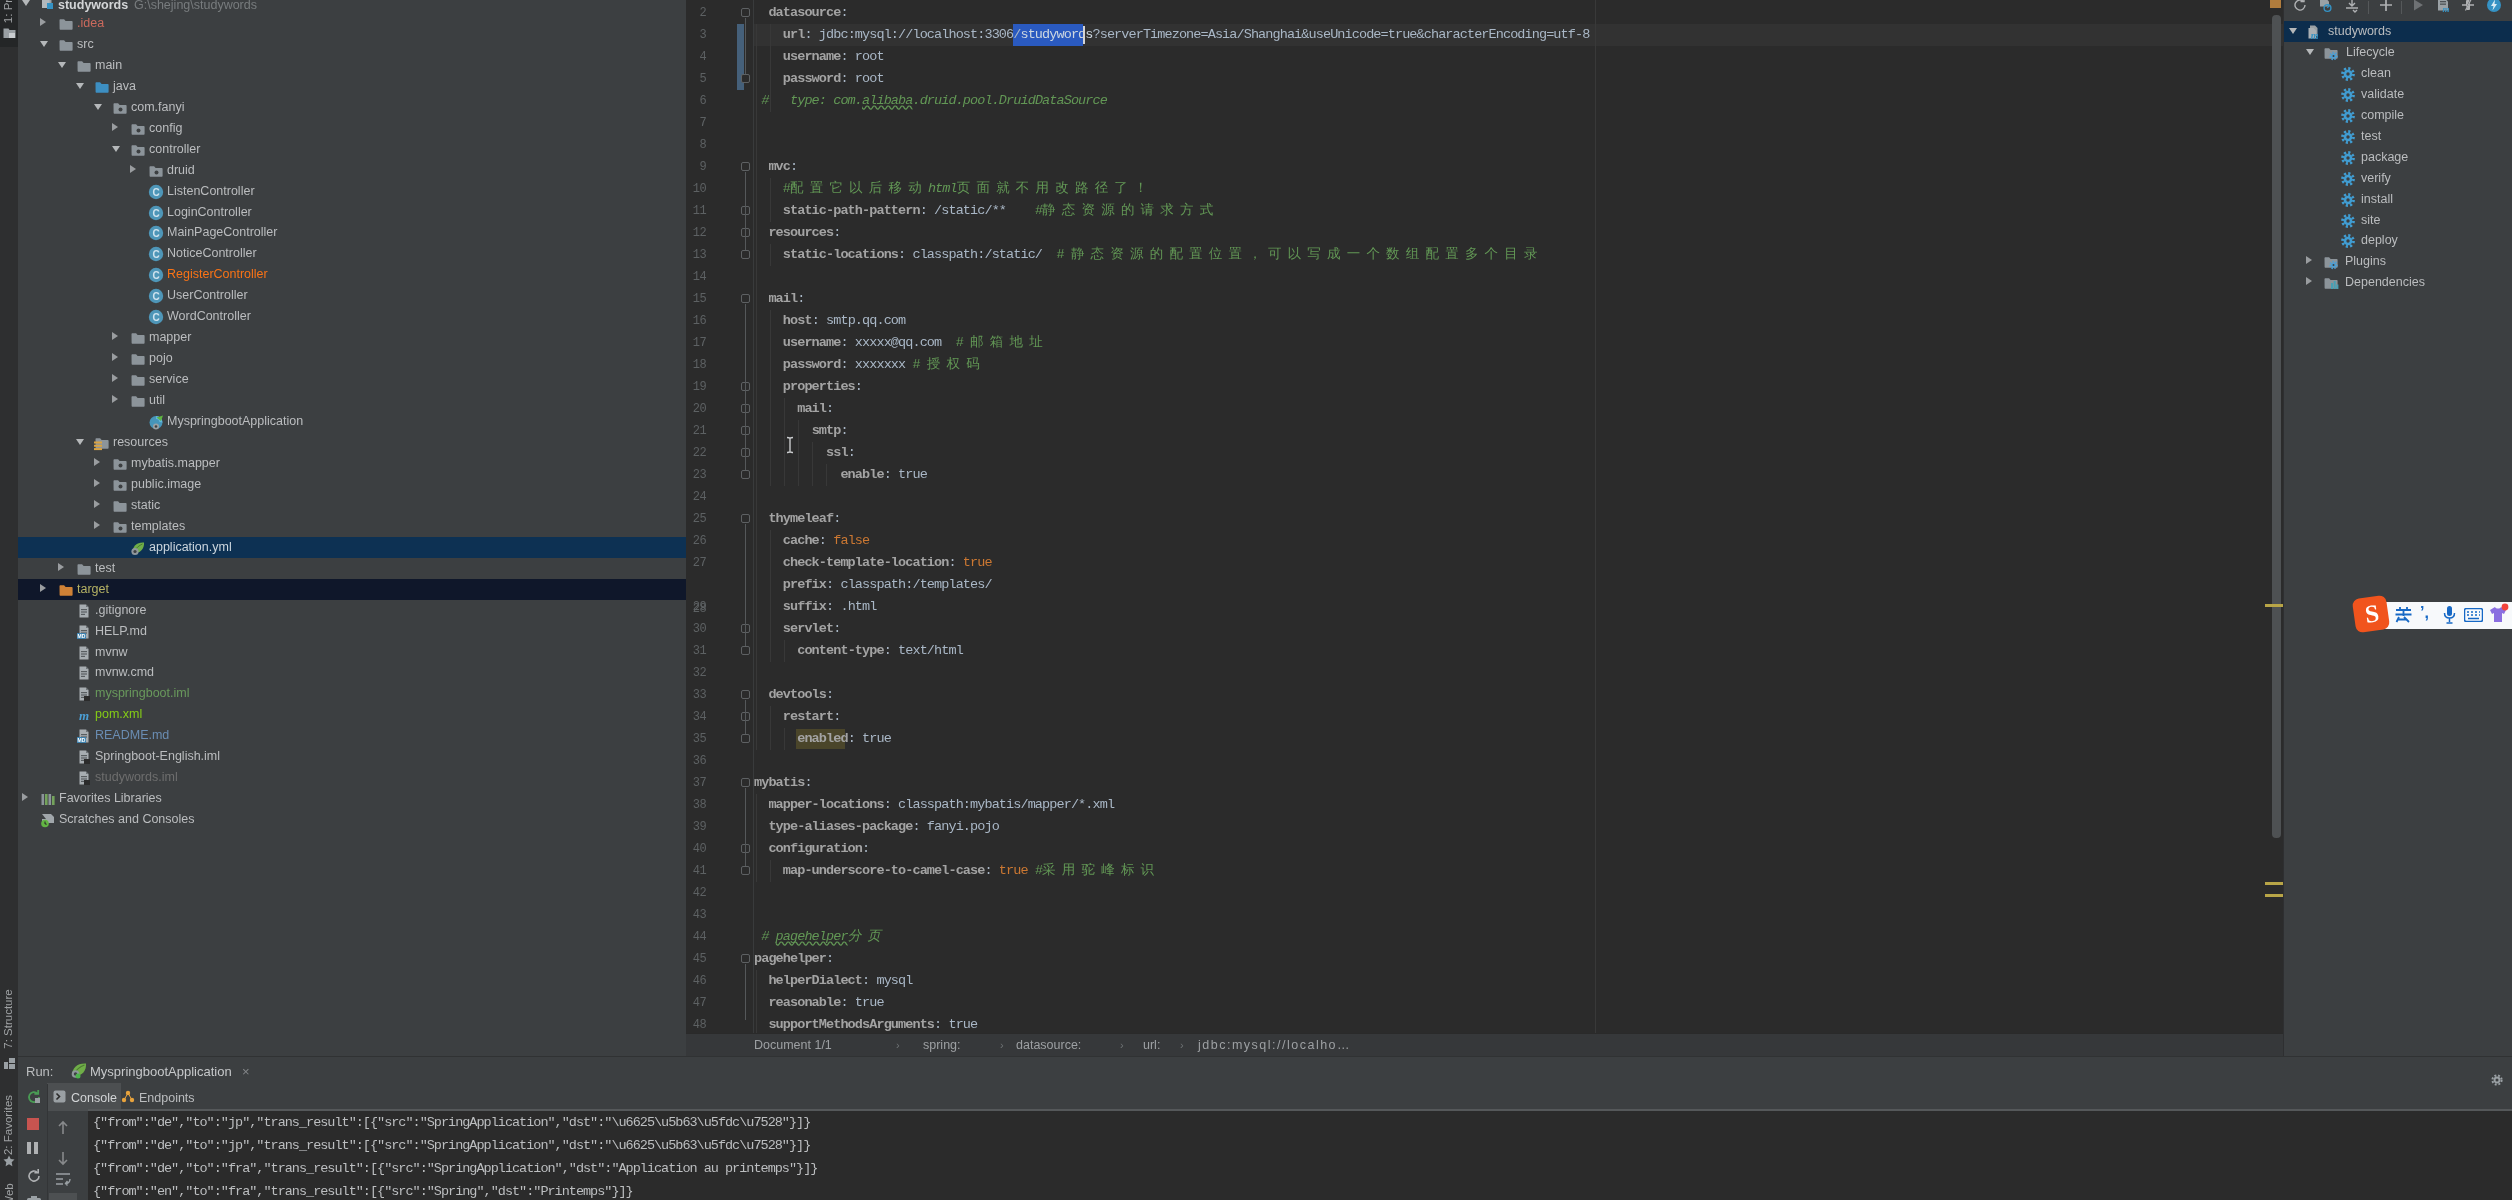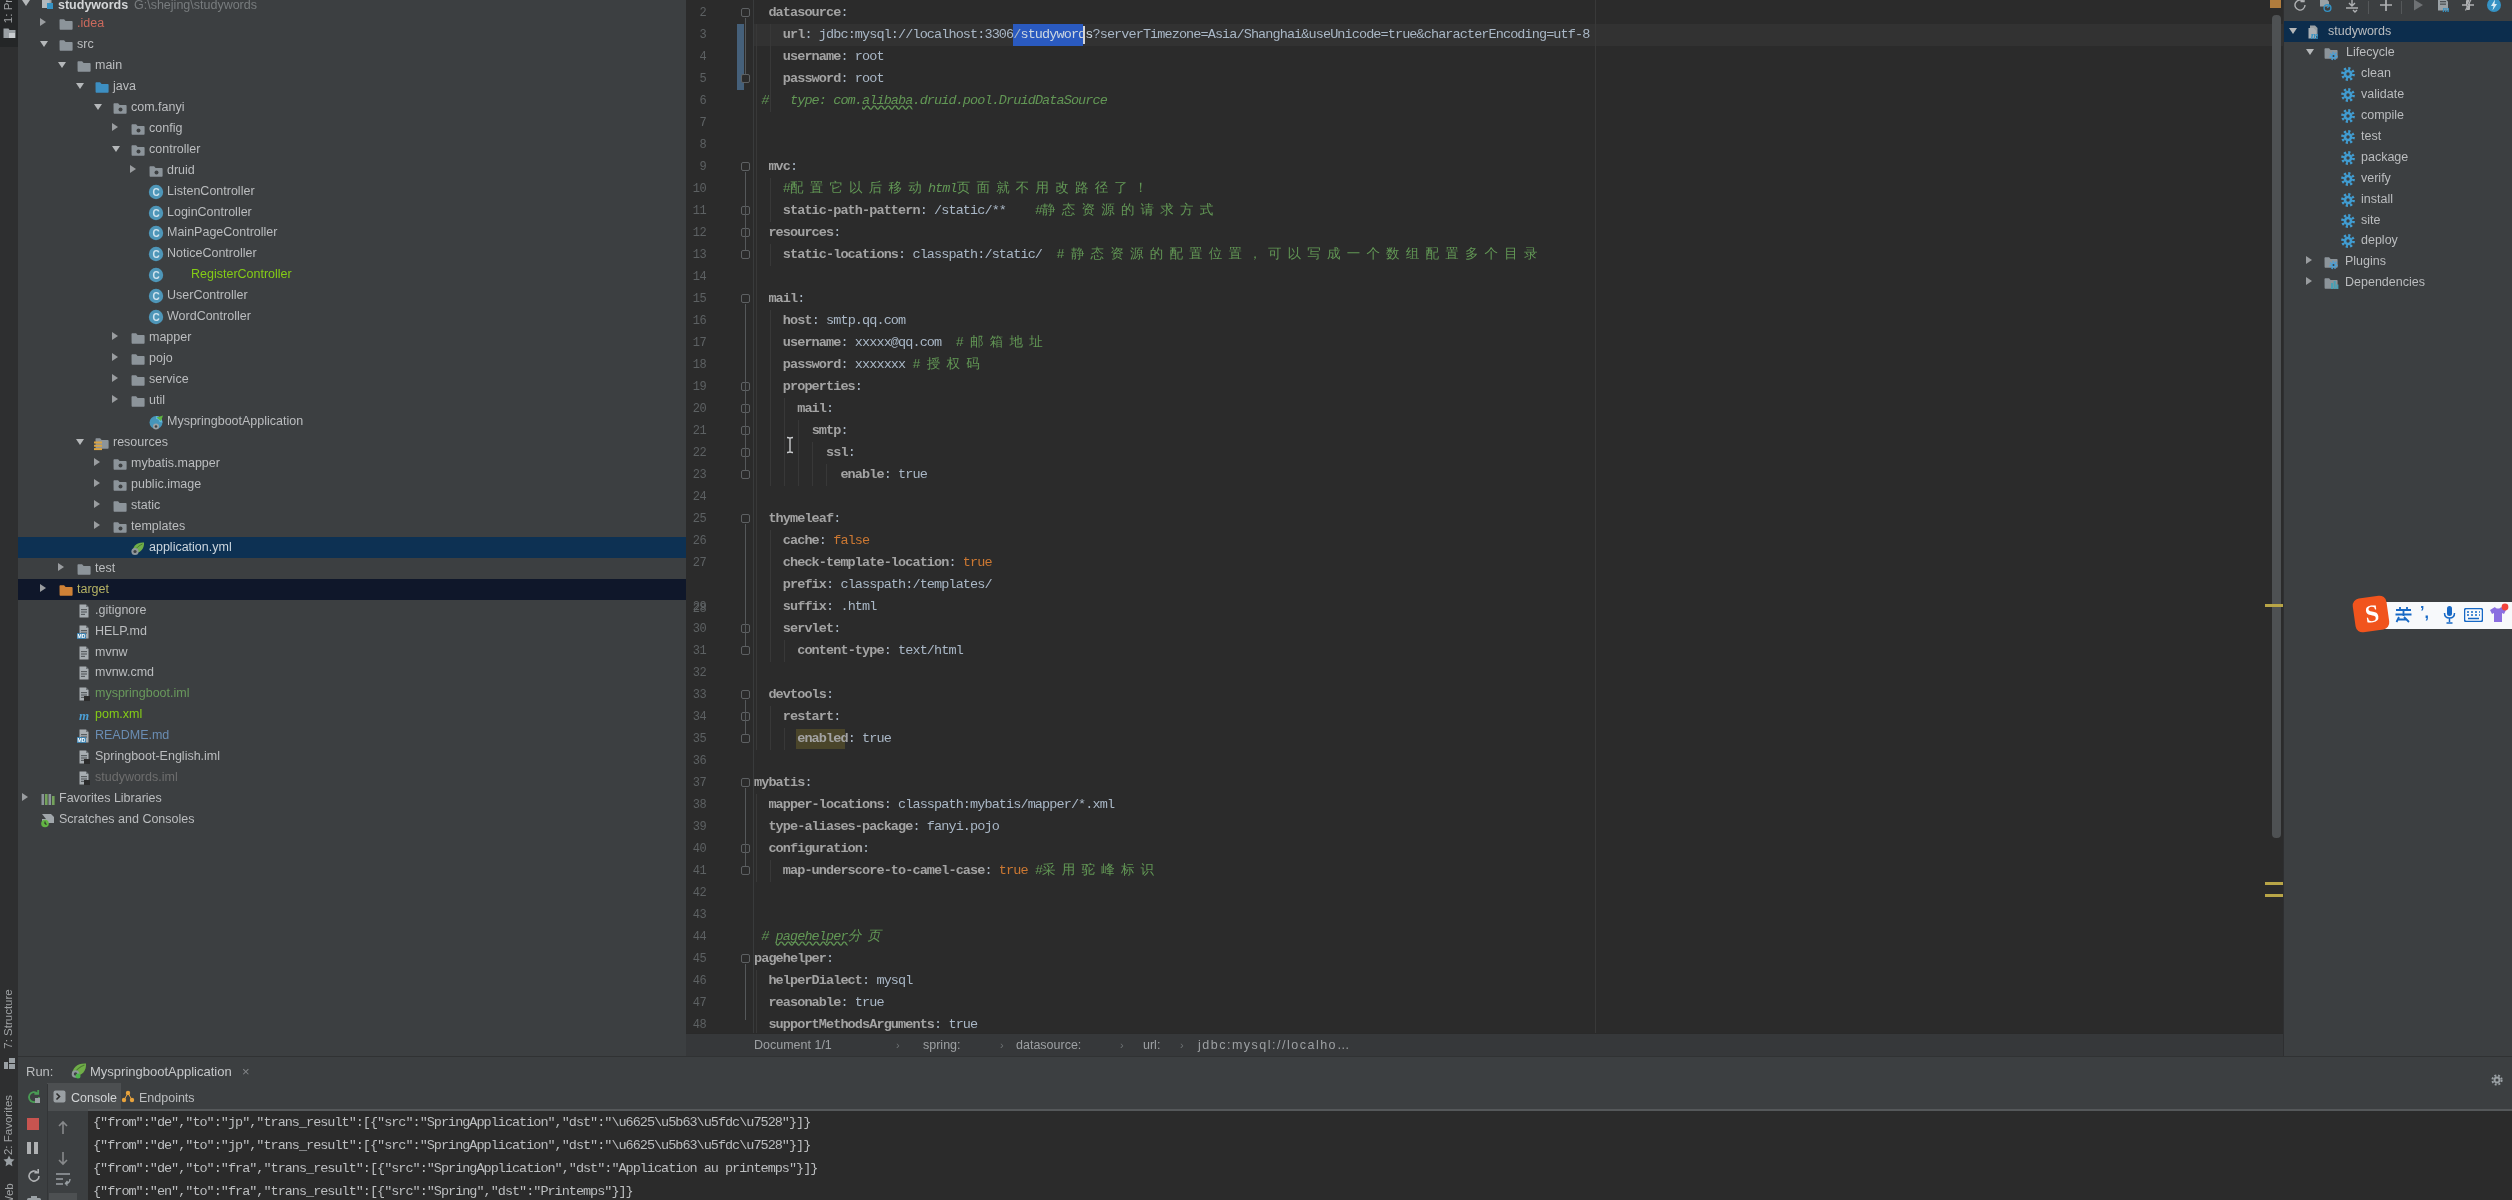--- a/index.html
+++ b/index.html
@@ -147,21 +147,21 @@
           <circle cx="8" cy="8" r="7.2" fill="#4e96b8"></circle>
           <text x="8" y="11.5" font-size="10" font-family="Liberation Sans" font-weight="bold" fill="#cfe3ee" text-anchor="middle">C</text>
         </svg>
         <span class="lbl" style="left:149px"><span style="color:#bbbdbf;">NoticeController</span></span>
       </div>
       <div class="trow" style="top:264px;">
         <svg class="ic" style="left:130px" viewBox="0 0 16 16">
           <circle cx="8" cy="8" r="7.2" fill="#4e96b8"></circle>
           <text x="8" y="11.5" font-size="10" font-family="Liberation Sans" font-weight="bold" fill="#cfe3ee" text-anchor="middle">C</text>
         </svg>
-        <span class="lbl" style="left:149px"><span style="color:#84cc16;margin-left:24px;">RegisterController</span></span>
+        <span class="lbl" style="left:149px"><span style="color:#f97316;">RegisterController</span></span>
       </div>
       <div class="trow" style="top:285px;">
         <svg class="ic" style="left:130px" viewBox="0 0 16 16">
           <circle cx="8" cy="8" r="7.2" fill="#4e96b8"></circle>
           <text x="8" y="11.5" font-size="10" font-family="Liberation Sans" font-weight="bold" fill="#cfe3ee" text-anchor="middle">C</text>
         </svg>
         <span class="lbl" style="left:149px"><span style="color:#bbbdbf;">UserController</span></span>
       </div>
       <div class="trow" style="top:306px;">
         <svg class="ic" style="left:130px" viewBox="0 0 16 16">

